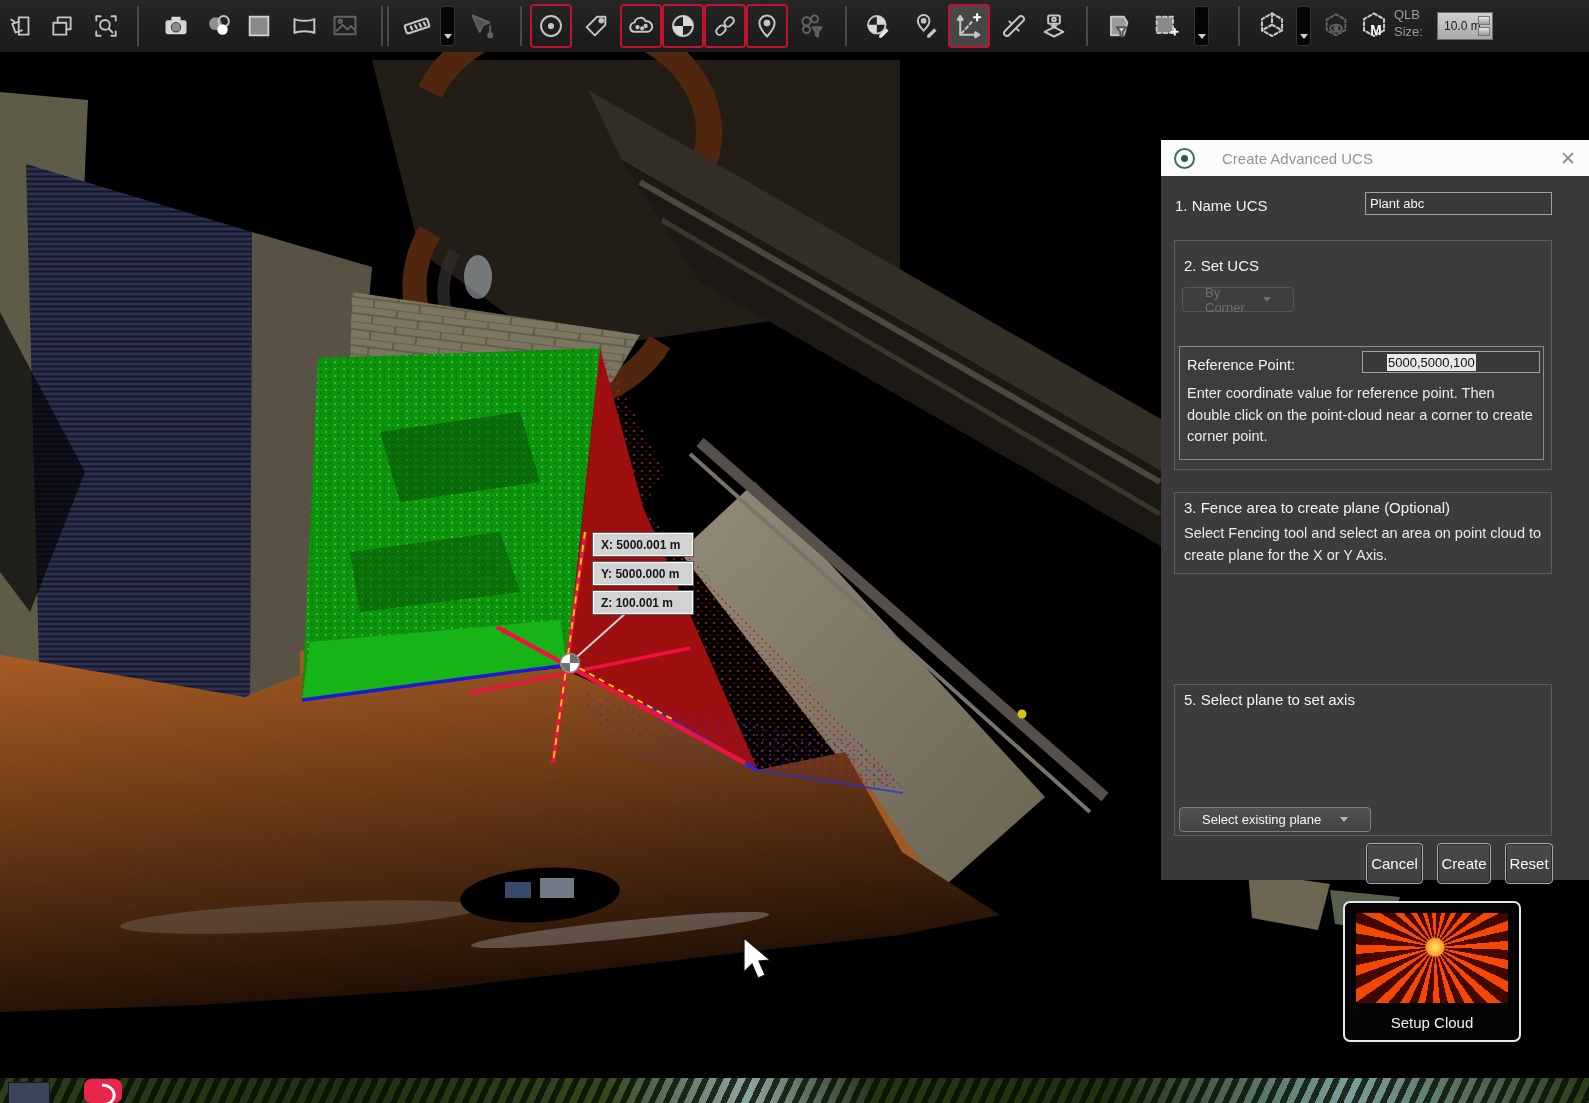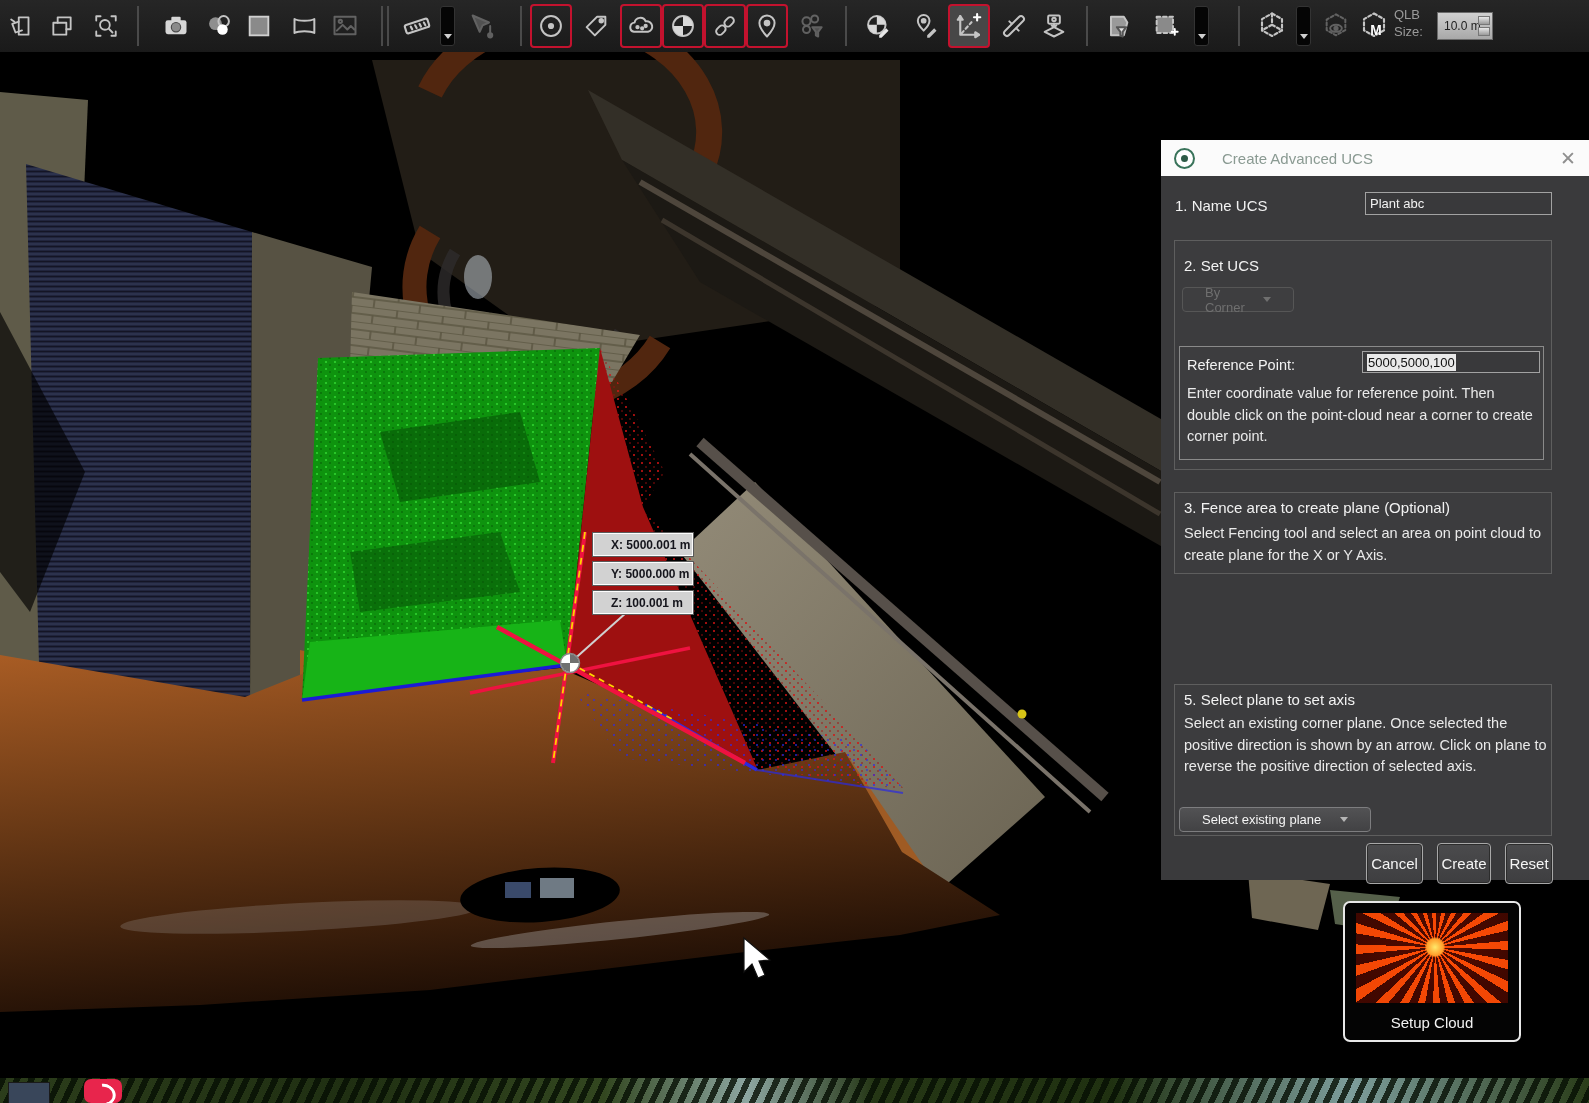--- a/index.html
+++ b/index.html
@@ -23,35 +23,35 @@
   .spinbtns{position:absolute;right:2px;top:3px;width:12px;height:20px;display:flex;flex-direction:column;gap:2px;}
   .spinbtns b{flex:1;background:linear-gradient(#e8e8e8,#9a9a9a);border:1px solid #777;}
   
   #sidebar{position:absolute;left:4px;top:66px;width:53px;height:318px;background:#1d1d1d;
            display:flex;flex-direction:column;align-items:center;padding:6px 0;box-sizing:border-box;gap:4px;}
   .sbtn{width:44px;height:40px;display:flex;align-items:center;justify-content:center;border-radius:4px;}
   .sbtn.active{border:2px solid #c3122e;background:#4a4a4a;width:40px;height:38px;}
   
   #viewport{position:absolute;left:0;top:52px;width:1589px;height:1026px;background:#000;}
   .tipbox{position:absolute;width:100px;height:23px;background:#d2d2d2;border:1px solid #fdfdfd;outline:1px solid #5a5a5a;
-          color:#15151c;font-size:12px;font-weight:bold;display:flex;align-items:center;padding-left:17px;box-sizing:border-box;}
+          color:#15151c;font-size:12px;font-weight:bold;display:flex;align-items:center;padding-left:7px;box-sizing:border-box;}
   
   #dialog{position:absolute;left:1161px;top:140px;width:428px;height:740px;background:#3a3a3c;}
   #dlg-header{position:absolute;left:0;top:0;width:428px;height:36px;background:#fbfbfb;display:flex;align-items:center;}
   #dlg-icon{width:17px;height:17px;border-radius:50%;border:2px solid #39735a;margin-left:13px;position:relative;background:#fff;}
   #dlg-icon:after{content:"";position:absolute;left:5px;top:5px;width:7px;height:7px;border-radius:50%;background:#2e5b47;}
   #dlg-title{margin-left:27px;color:#8a9a92;font-size:15px;}
   #dlg-close{position:absolute;right:10px;top:7px;color:#8f8f8f;font-size:19px;width:22px;text-align:center;cursor:default;}
   .dlabel{color:#f2f2f2;font-size:15px;}
   .dtext{color:#eaeaea;font-size:14.5px;line-height:21.5px;}
   .gbox{position:absolute;border:1px solid #5e5e5e;background:#3c3c3e;box-sizing:border-box;}
   .inbox{position:absolute;border:1px solid #8a8a8a;background:#3d3d3f;box-sizing:border-box;}
   .dinput{position:absolute;background:#39393b;border:1px solid #a2a2a2;color:#f2f2f2;font-size:13px;
           display:flex;align-items:center;padding-left:4px;box-sizing:border-box;}
-  .selmark{background:#e9e9e9;color:#101010;padding:1px 1px;}
+  .selmark{background:#e9e9e9;color:#101010;padding:1px 1px;margin-left:20px;}
   .ddrop{position:absolute;height:25px;border:1px solid #7d7d7f;border-radius:4px;background:linear-gradient(#525254,#424244);
          color:#f5f5f5;font-size:13px;display:flex;align-items:center;padding:0 22px;box-sizing:border-box;justify-content:space-between;}
   .ddrop.disabled{color:#6f6f6f;background:#3e3e40;border-color:#565656;}
   .ddrop .caret{border-top-color:#b5b5b5;}
   .ddrop.disabled .caret{border-top-color:#6f6f6f;}
   .dbtn{position:absolute;height:41px;border:1px solid #a8a8a8;border-radius:4px;background:linear-gradient(#4b4b4d,#3e3e40);
         box-shadow:inset 0 0 0 1px #2c2c2c;color:#f5f5f5;font-size:15px;display:flex;align-items:center;justify-content:center;box-sizing:border-box;}
   
   #setup-cloud{position:absolute;left:1343px;top:901px;width:178px;height:141px;background:#040404;
                border:2px solid #e8e8e8;border-radius:7px;box-sizing:border-box;overflow:hidden;}
@@ -471,21 +471,20 @@
   </div>
 
   <div class="gbox" style="left:13px;top:352px;width:378px;height:82px">
     <div class="dlabel" style="position:absolute;left:9px;top:6px">3. Fence area to create plane (Optional)</div>
     <div class="dtext" style="position:absolute;left:9px;top:30px;width:360px">Select Fencing tool and select an area on point cloud to create plane for the X or Y Axis.</div>
   </div>
 
 
   <div class="gbox" style="left:13px;top:544px;width:378px;height:152px">
     <div class="dlabel" style="position:absolute;left:9px;top:6px">5. Select plane to set axis</div>
-    <div class="dtext" style="position:absolute;left:9px;top:28px;width:366px">Select an existing corner plane. Once selected the positive direction is shown by an arrow. Click on plane to reverse the positive direction of selected axis.</div>
     <div class="ddrop" style="left:4px;top:122px;width:192px">
       <span>Select existing plane</span>
       <span class="caret"></span>
     </div>
   </div>
 
   <div class="dbtn" style="left:205px;top:703px;width:57px">Cancel</div>
   <div class="dbtn" style="left:276px;top:703px;width:54px">Create</div>
   <div class="dbtn" style="left:344px;top:703px;width:48px">Reset</div>
 </div>

